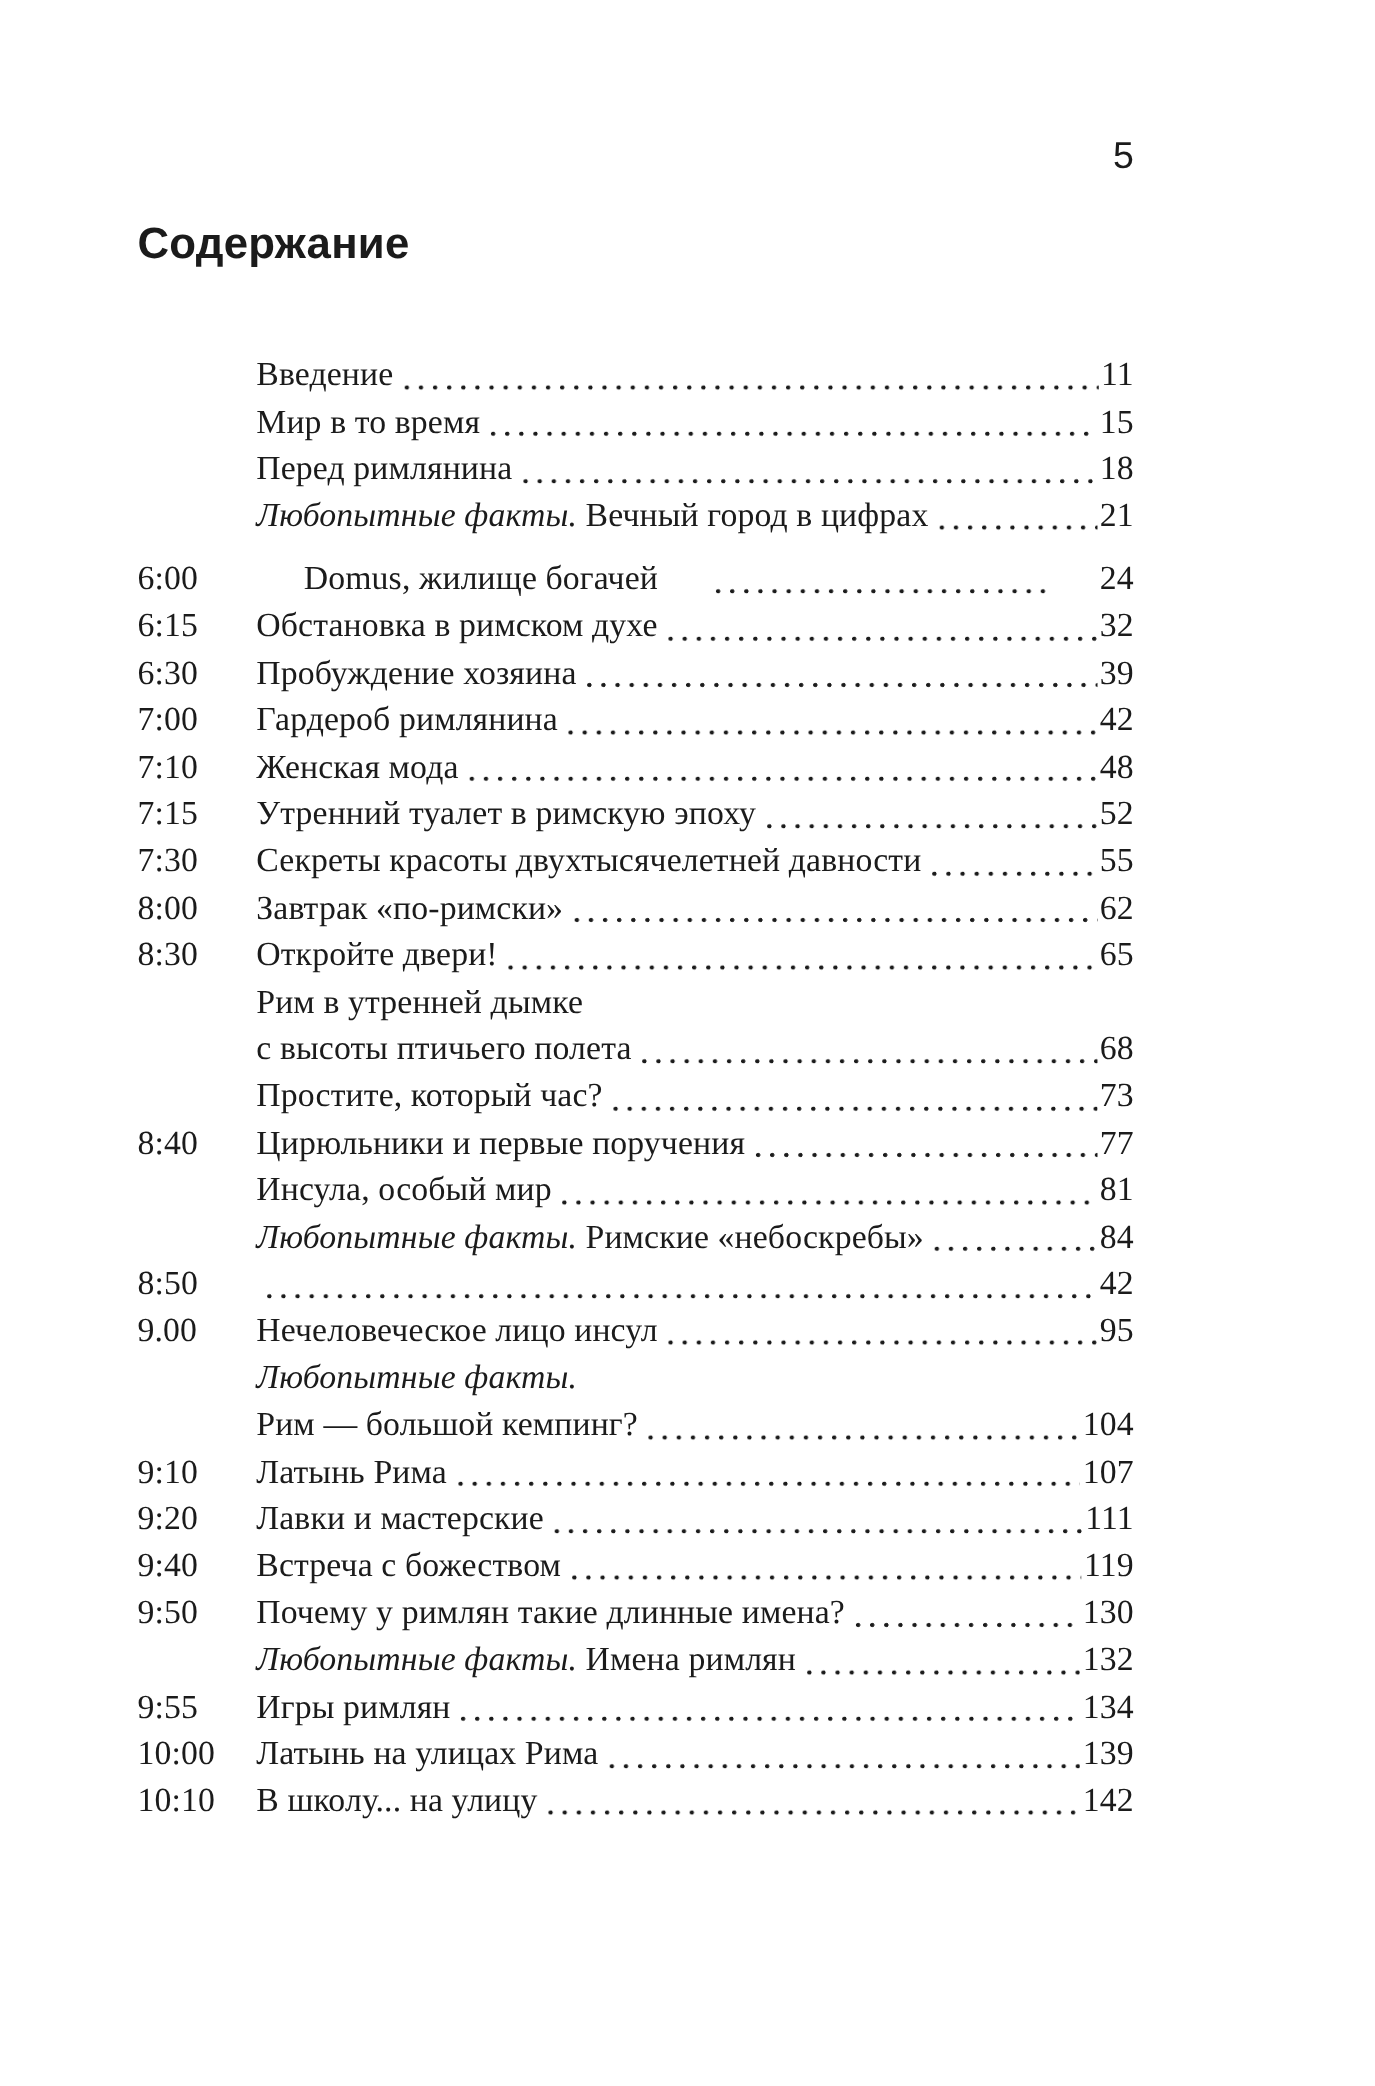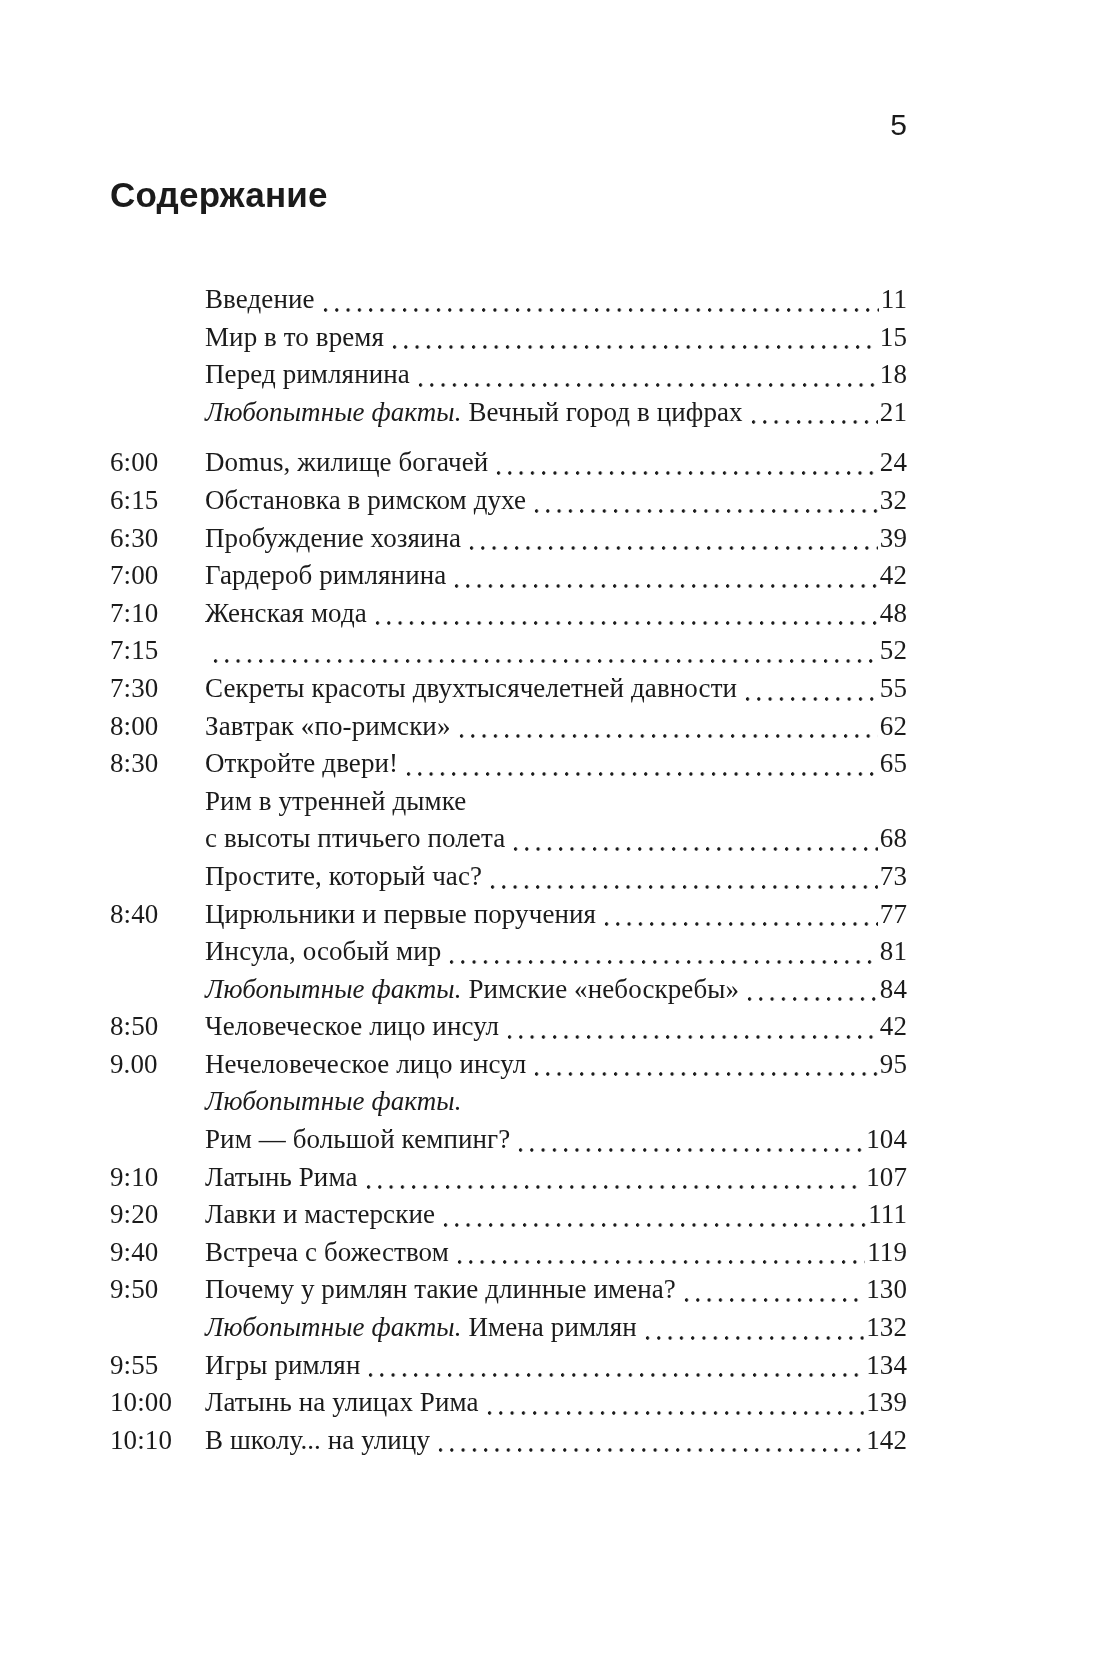--- a/index.html
+++ b/index.html
@@ -44,21 +44,21 @@
     width: 797px;
     font-size: 27px;
     line-height: 37.6px;
     letter-spacing: 0.1px;
   }
   .row {
     display: flex;
     align-items: baseline;
     white-space: nowrap;
   }
-  .row.gap { margin-top: 13px; }
+  .row.gap { margin-top: 13px; gap: 38px; }
   .time {
     flex: 0 0 95px;
   }
   .titl { flex: 0 0 auto; }
   .titl .it { font-style: italic; }
   .leader {
     flex: 1 1 auto;
     align-self: flex-end;
     height: 6px;
     margin: 0 2px 6px 8px;
@@ -130,20 +130,21 @@
     <span class="pageref">42</span>
   </div>
     <div class="row">
     <span class="time">7:10</span>
     <span class="titl"><span class="it"></span><span class="tx">Женская мода</span></span>
     <span class="leader"></span>
     <span class="pageref">48</span>
   </div>
     <div class="row">
     <span class="time">7:15</span>
+    <span class="titl"><span class="it"></span><span class="tx">Утренний туалет в римскую эпоху</span></span>
     <span class="leader"></span>
     <span class="pageref">52</span>
   </div>
     <div class="row">
     <span class="time">7:30</span>
     <span class="titl"><span class="it"></span><span class="tx">Секреты красоты двухтысячелетней давности</span></span>
     <span class="leader"></span>
     <span class="pageref">55</span>
   </div>
     <div class="row">
@@ -188,21 +189,20 @@
     <span class="pageref">81</span>
   </div>
     <div class="row">
     <span class="time"></span>
     <span class="titl"><span class="it">Любопытные факты.</span><span class="tx"> Римские «небоскребы»</span></span>
     <span class="leader"></span>
     <span class="pageref">84</span>
   </div>
     <div class="row">
     <span class="time">8:50</span>
-    <span class="titl"><span class="it"></span><span class="tx">Человеческое лицо инсул</span></span>
     <span class="leader"></span>
     <span class="pageref">42</span>
   </div>
     <div class="row">
     <span class="time">9.00</span>
     <span class="titl"><span class="it"></span><span class="tx">Нечеловеческое лицо инсул</span></span>
     <span class="leader"></span>
     <span class="pageref">95</span>
   </div>
     <div class="row nopage">

